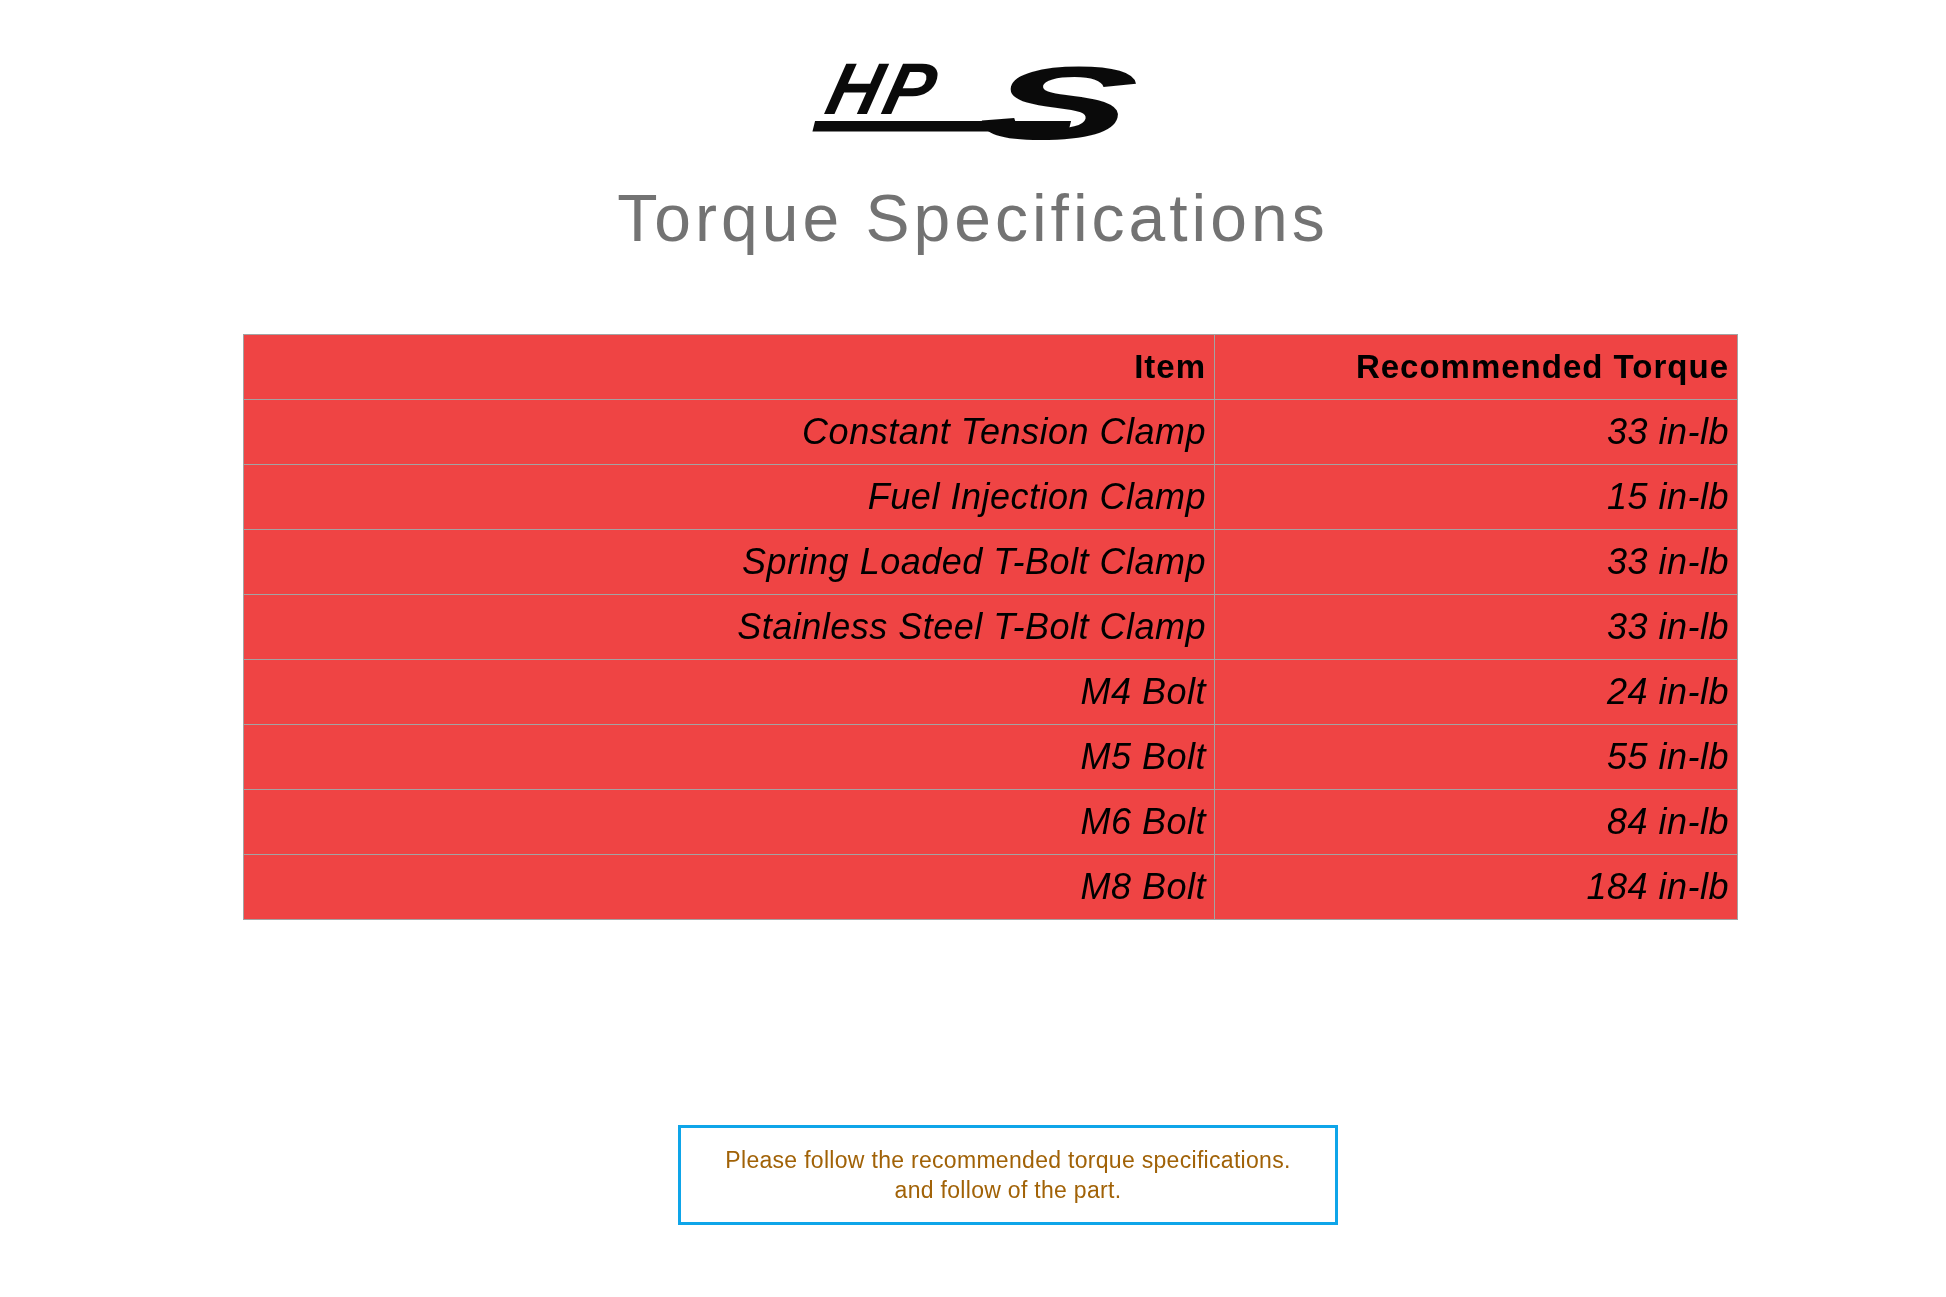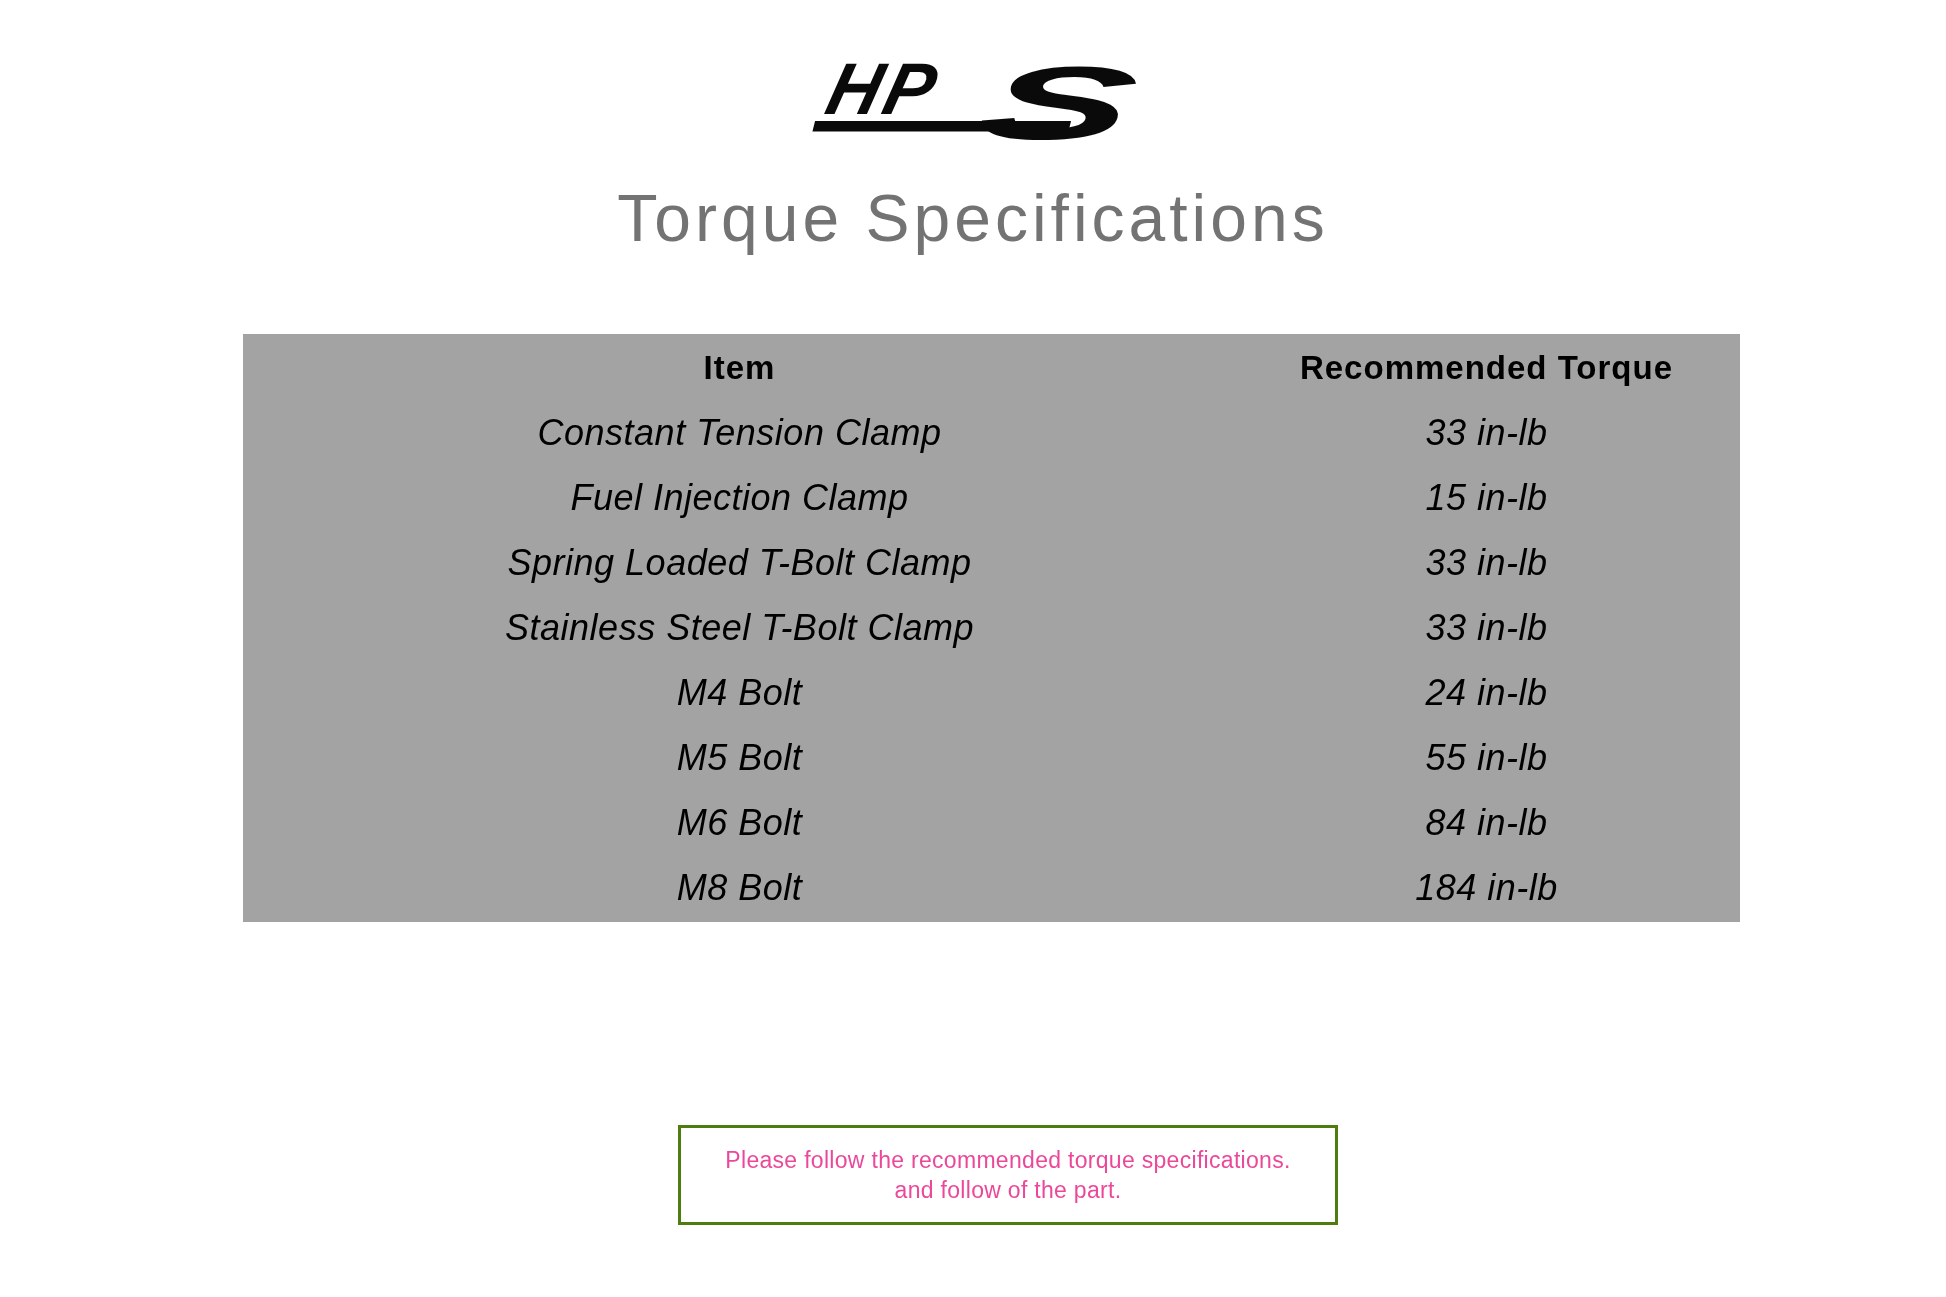--- a/index.html
+++ b/index.html
@@ -41,27 +41,27 @@
   
   .spec-table {
     position: absolute;
     left: 243px;
     top: 334px;
     width: 1494px;
     border-collapse: collapse;
     table-layout: fixed;
   }
   .spec-table th, .spec-table td {
-    border: 3px solid #a3a3a3;
+    border: 1px solid #a3a3a3;
     height: 65px;
     box-sizing: border-box;
     padding: 0 8px 0 27px;
-    text-align: center;
+    text-align: right;
     vertical-align: middle;
-    background: #a3a3a3;
+    background: #ef4444;
     white-space: nowrap;
     overflow: hidden;
   }
   .spec-table th {
     font-size: 33px;
     font-weight: bold;
     letter-spacing: 1px;
   }
   .spec-table td {
     font-size: 36px;
@@ -70,31 +70,31 @@
     font-style: italic;
   }
 
   
   .note {
     position: absolute;
     left: 678px;
     top: 1125px;
     width: 660px;
     height: 100px;
-    border: 3px solid #4d7c0f;
+    border: 3px solid #0ea5e9;
     box-sizing: border-box;
     background: #ffffff;
     display: flex;
     flex-direction: column;
     justify-content: center;
     text-align: center;
     font-size: 23px;
     line-height: 30px;
     letter-spacing: 0.3px;
-    color: #ec4899;
+    color: #a16207;
   }
 </style>
 </head>
 <body>
 
 <div class="page">
 
   <div class="logo">
     <svg viewBox="0 0 330 84">
       <g transform="skewX(-14)" fill="#0a0a0a">

